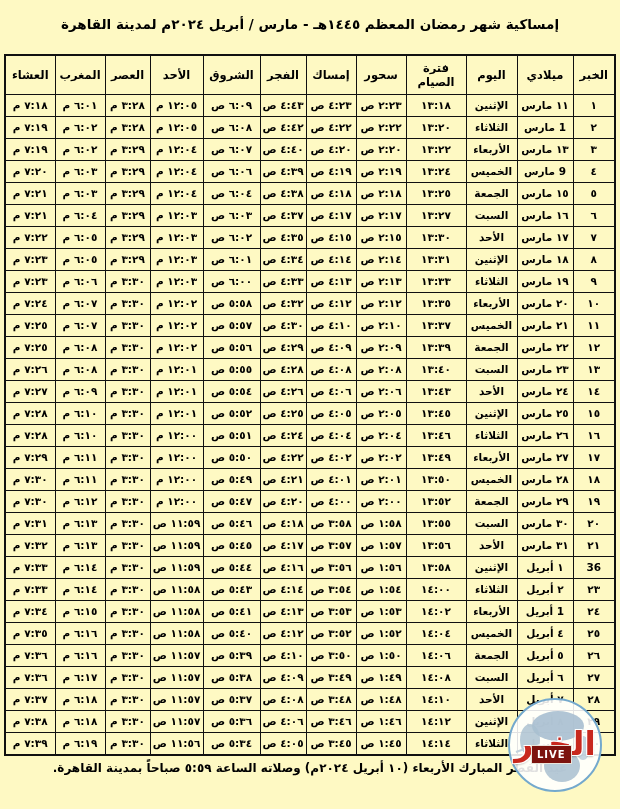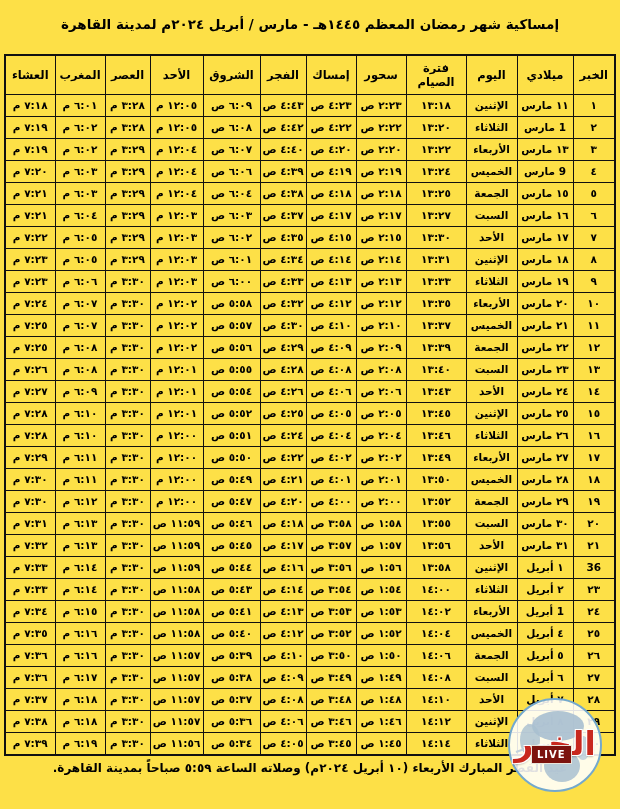--- a/index.html
+++ b/index.html
@@ -1,19 +1,19 @@
 <!DOCTYPE html>
 <html lang="ar"><head>
 <meta charset="utf-8">
 <style>
   html,body{margin:0;padding:0;background:#fff;}
   .page{
     position:relative;
     width:620px;height:809px;
-    background:#fde047;
+    background:#fef9c3;
     font-family:"DejaVu Sans",sans-serif;
     font-weight:bold;
     color:#000;
     overflow:hidden;
     direction:rtl;
   }
   .title{
     padding-top:16px;
     height:38px;
     text-align:center;

